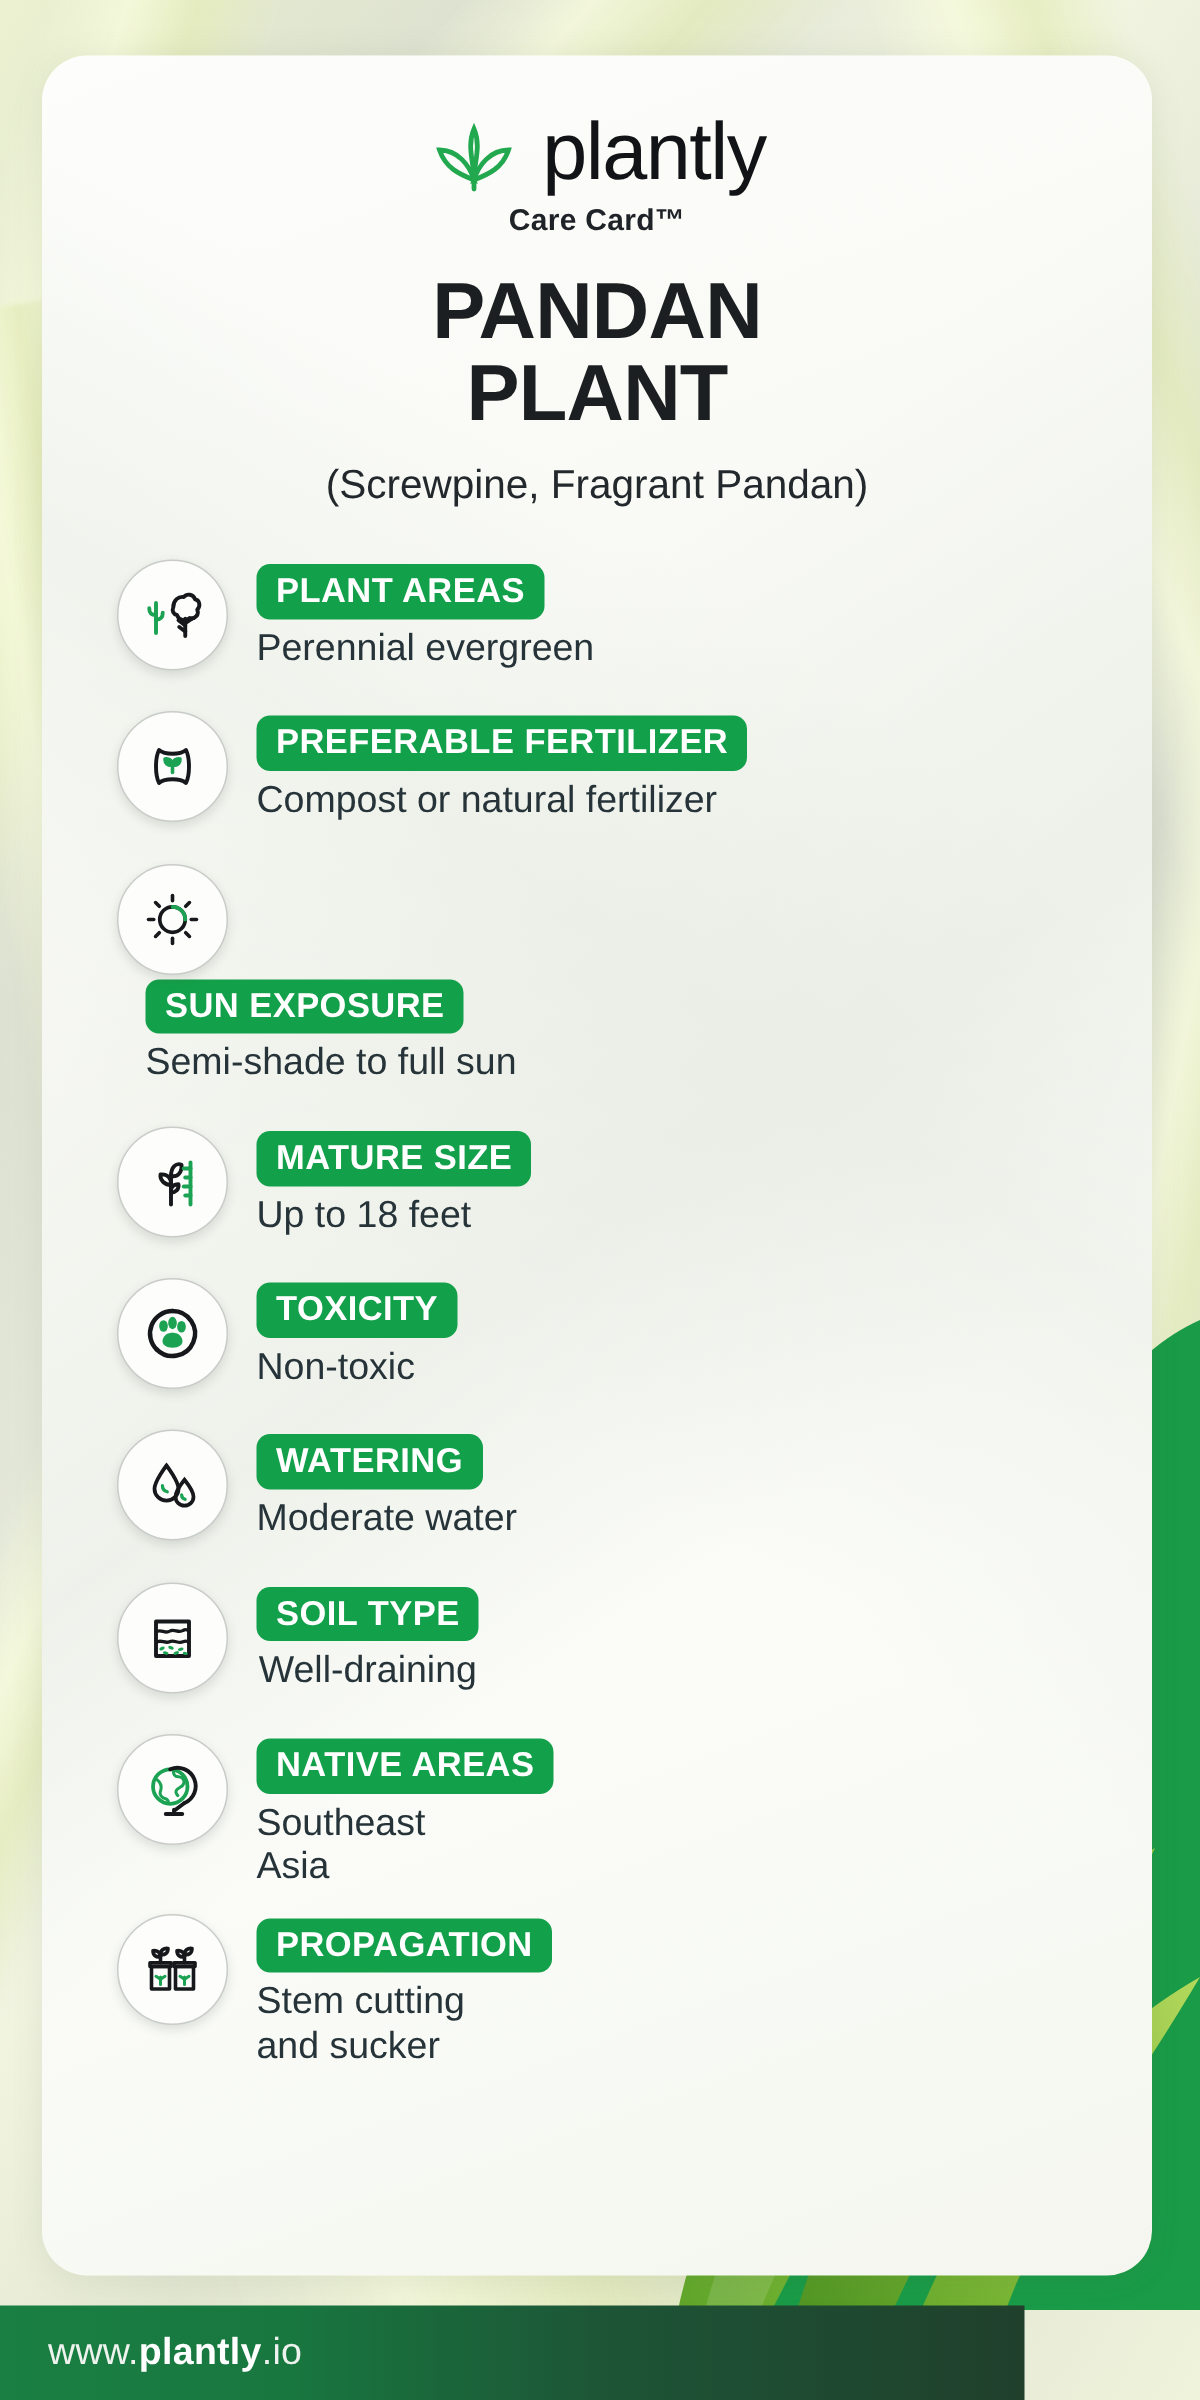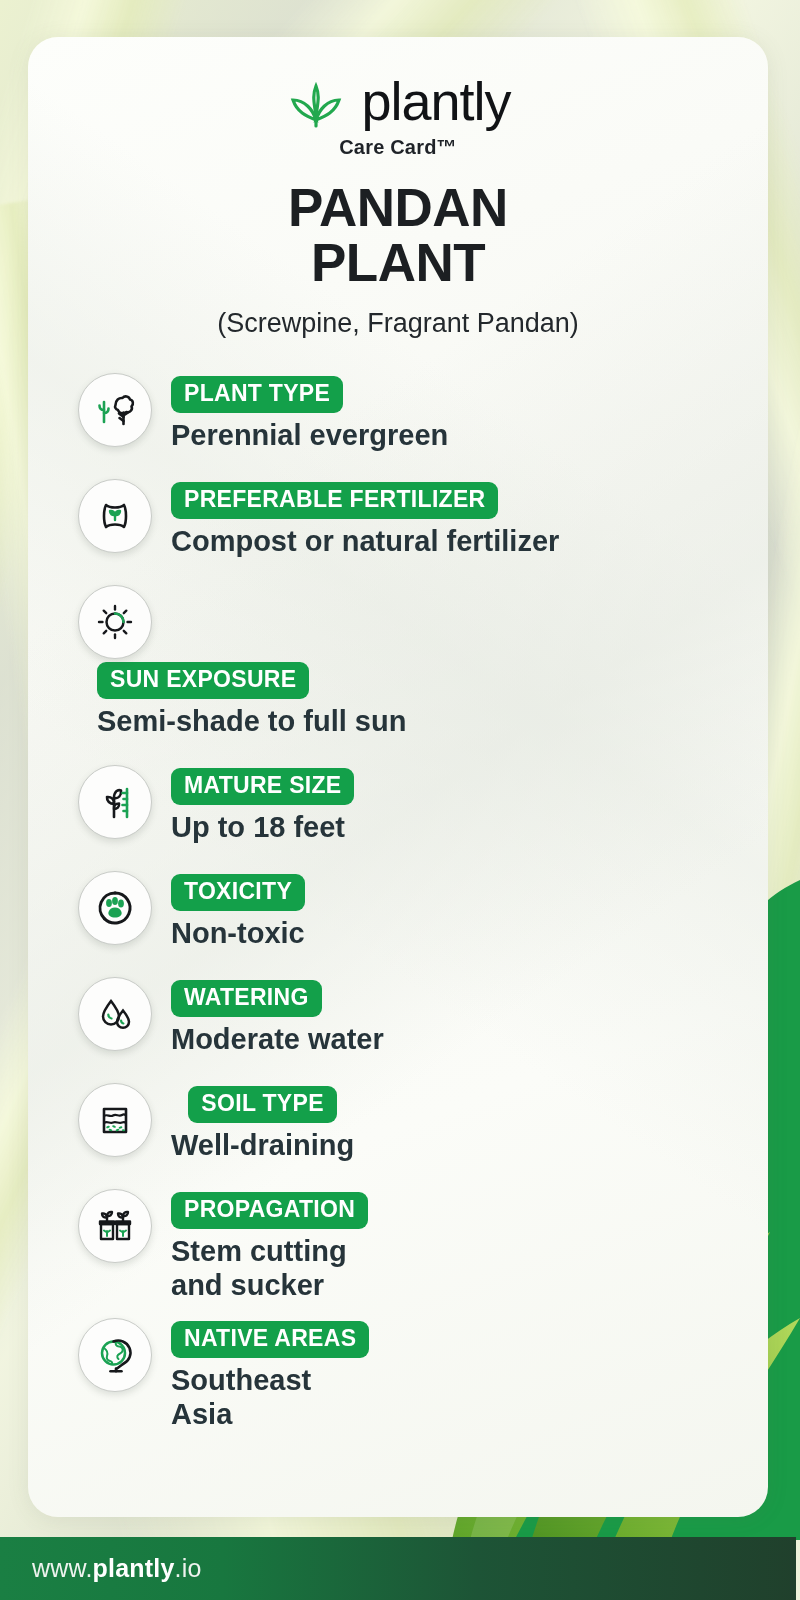--- a/index.html
+++ b/index.html
@@ -64,25 +64,25 @@
     box-shadow:0 3px 7px rgba(70,80,70,.16);
     display:flex; align-items:center; justify-content:center;
     position:relative; z-index:4;
   }
   .rowtext { margin-left:19px; padding-top:3px; }
   .pill {
     display:inline-block; background:#13a04a; color:#fff;
     font-size:23px; font-weight:bold; letter-spacing:.3px;
     padding:5px 13px 6px; border-radius:9px; line-height:1.12;
   }
-  .value { font-size:29px; color:#26343a; margin-top:5px; line-height:1.18; font-weight:700; }
+  .value { font-size:25px; color:#26343a; margin-top:5px; line-height:1.18; font-weight:400; }
 
   
   #footer {
-    position:absolute; left:0; bottom:0; width:796px; height:63px; z-index:6;
+    position:absolute; left:0; bottom:0; width:683px; height:63px; z-index:6;
     background:linear-gradient(90deg,#1a7f43 0%,#18773f 28%,#1d5436 60%,#20402c 100%);
     display:flex; align-items:center;
   }
   #footer .url { margin-left:32px; font-size:25px; color:#ffffff; letter-spacing:.2px; }
   #footer .url b { font-weight:bold; }
   #footer .url .dim { color:#eef3ee; }
 </style>
 </head>
 <body>
 
@@ -208,21 +208,21 @@
       <g stroke="#16181b">
                   <path d="M22.5,17 C22.5,12 26,9.5 29.5,10 C31.5,7.5 36,8 37,11.5 C40,12 41,16 38.5,18.5 C40,21.5 37,25 33.5,24 C31,26.5 26,25.5 25,22 C22.5,21.5 21.5,19 22.5,17 Z"></path>
       <path d="M30.5,24.5 L30.5,36"></path>
                   <path d="M30.5,29 L26,25.5"></path>
                   <path d="M30.5,27.5 L35,24.5"></path>
                   <path d="M30.5,33 L26.5,30"></path>
                 </g>
     </g>
             </svg>
           </div>
-          <div class="rowtext"><div class="pill">PLANT TYPE</div><div class="value">
+          <div class="rowtext"><div class="pill">PLANT AREAS</div><div class="value">
               <div>Perennial evergreen</div>
             </div></div>
         </div>
         <div class="row" style="margin-bottom: 27px;">
           <div class="badge">
             <svg width="44" height="44" viewBox="0 0 44 44">
               <g fill="none" stroke-linecap="round" stroke-linejoin="round">
       <path d="M13,11 Q16,13.5 22,13.5 Q28,13.5 31,11 Q33,15 33,22 Q33,29 31,33 Q28,30.5 22,30.5 Q16,30.5 13,33 Q11,29 11,22 Q11,15 13,11 Z" stroke="#16181b" stroke-width="2.6"></path>
       <g stroke="#1ba253" stroke-width="2.4">
                   <path d="M22,26 L22,21"></path>
@@ -330,20 +330,46 @@
                   <ellipse cx="27.5" cy="29.5" rx="1.9" ry="1.1" transform="rotate(-15 27.5 29.5)"></ellipse>
                   <ellipse cx="17.5" cy="32" rx="1.9" ry="1.1" transform="rotate(15 17.5 32)"></ellipse>
                   <ellipse cx="24.5" cy="32" rx="1.9" ry="1.1" transform="rotate(-20 24.5 32)"></ellipse>
                   <ellipse cx="30.5" cy="32.3" rx="1.7" ry="1" transform="rotate(10 30.5 32.3)"></ellipse>
                 </g>
     </g>
             </svg>
           </div>
           <div class="rowtext"><div class="pill">SOIL TYPE</div><div class="value">
               <div>Well-draining</div>
+            </div></div>
+        </div>
+        <div class="row" style="margin-bottom: 16px;">
+          <div class="badge">
+            <svg width="44" height="44" viewBox="0 0 44 44">
+              <g fill="none" stroke-linecap="round">
+      <circle cx="20.5" cy="20" r="11.5" stroke="#1ba253" stroke-width="2.5"></circle>
+      <g stroke="#1ba253" stroke-width="2">
+                  <path d="M11,15 C14,17 15,20 14,23 C13.2,25.4 14.5,27.5 17,28 C19,28.4 19.5,30 19,31.3"></path>
+                  <path d="M23,9 C22,11.5 23.5,13.5 26,13.5 C28.4,13.5 30.2,15.5 29.5,18 C28.9,20.2 26.5,20.5 25,22 C23.8,23.2 24.3,25 25.5,26"></path>
+                </g>
+      <path d="M20.5,8.5 A11.5,11.5 0 0 1 30,31" stroke="#16181b" stroke-width="2.6"></path>
+      <path d="M30,31 L23,36"></path>
+                <path d="M23,36 L23,38.5"></path>
+                <path d="M17,38.5 L29,38.5"></path>
+      <g stroke="#16181b" stroke-width="2.6">
+                  <path d="M30,31 L24,35.5"></path>
+                  <path d="M23,35.5 L23,38.3"></path>
+                  <path d="M17.5,38.3 L28.5,38.3"></path>
+                </g>
+    </g>
+            </svg>
+          </div>
+          <div class="rowtext"><div class="pill">NATIVE AREAS</div><div class="value">
+              <div>Southeast</div>
+              <div>Asia</div>
             </div></div>
         </div>
         <div class="row" style="margin-bottom: 16px;">
           <div class="badge">
             <svg width="44" height="44" viewBox="0 0 44 44">
               <g fill="none" stroke-linecap="round" stroke-linejoin="round">
       <g stroke="#16181b" stroke-width="2.4">
         <path d="M8,20 L20,20 L20,35 L8,35 Z"></path>
                   <path d="M7,17.5 L21,17.5 L21,20 L7,20 Z"></path>
                   <path d="M14,17.5 L14,12"></path>
@@ -364,45 +390,19 @@
                   <path d="M30,28.5 L33,26.5"></path>
                 </g>
     </g>
             </svg>
           </div>
           <div class="rowtext"><div class="pill">PROPAGATION</div><div class="value">
               <div>Stem cutting</div>
               <div>and sucker</div>
             </div></div>
         </div>
-        <div class="row" style="margin-bottom: 16px;">
-          <div class="badge">
-            <svg width="44" height="44" viewBox="0 0 44 44">
-              <g fill="none" stroke-linecap="round">
-      <circle cx="20.5" cy="20" r="11.5" stroke="#1ba253" stroke-width="2.5"></circle>
-      <g stroke="#1ba253" stroke-width="2">
-                  <path d="M11,15 C14,17 15,20 14,23 C13.2,25.4 14.5,27.5 17,28 C19,28.4 19.5,30 19,31.3"></path>
-                  <path d="M23,9 C22,11.5 23.5,13.5 26,13.5 C28.4,13.5 30.2,15.5 29.5,18 C28.9,20.2 26.5,20.5 25,22 C23.8,23.2 24.3,25 25.5,26"></path>
-                </g>
-      <path d="M20.5,8.5 A11.5,11.5 0 0 1 30,31" stroke="#16181b" stroke-width="2.6"></path>
-      <path d="M30,31 L23,36"></path>
-                <path d="M23,36 L23,38.5"></path>
-                <path d="M17,38.5 L29,38.5"></path>
-      <g stroke="#16181b" stroke-width="2.6">
-                  <path d="M30,31 L24,35.5"></path>
-                  <path d="M23,35.5 L23,38.3"></path>
-                  <path d="M17.5,38.3 L28.5,38.3"></path>
-                </g>
-    </g>
-            </svg>
-          </div>
-          <div class="rowtext"><div class="pill">NATIVE AREAS</div><div class="value">
-              <div>Southeast</div>
-              <div>Asia</div>
-            </div></div>
-        </div>
       </div>
   </div>
 </div>
 
 <div id="footer">
   <div class="url"><span class="dim">www.</span><b>plantly</b><span class="dim">.io</span></div>
 </div>
 
 </body></html>

